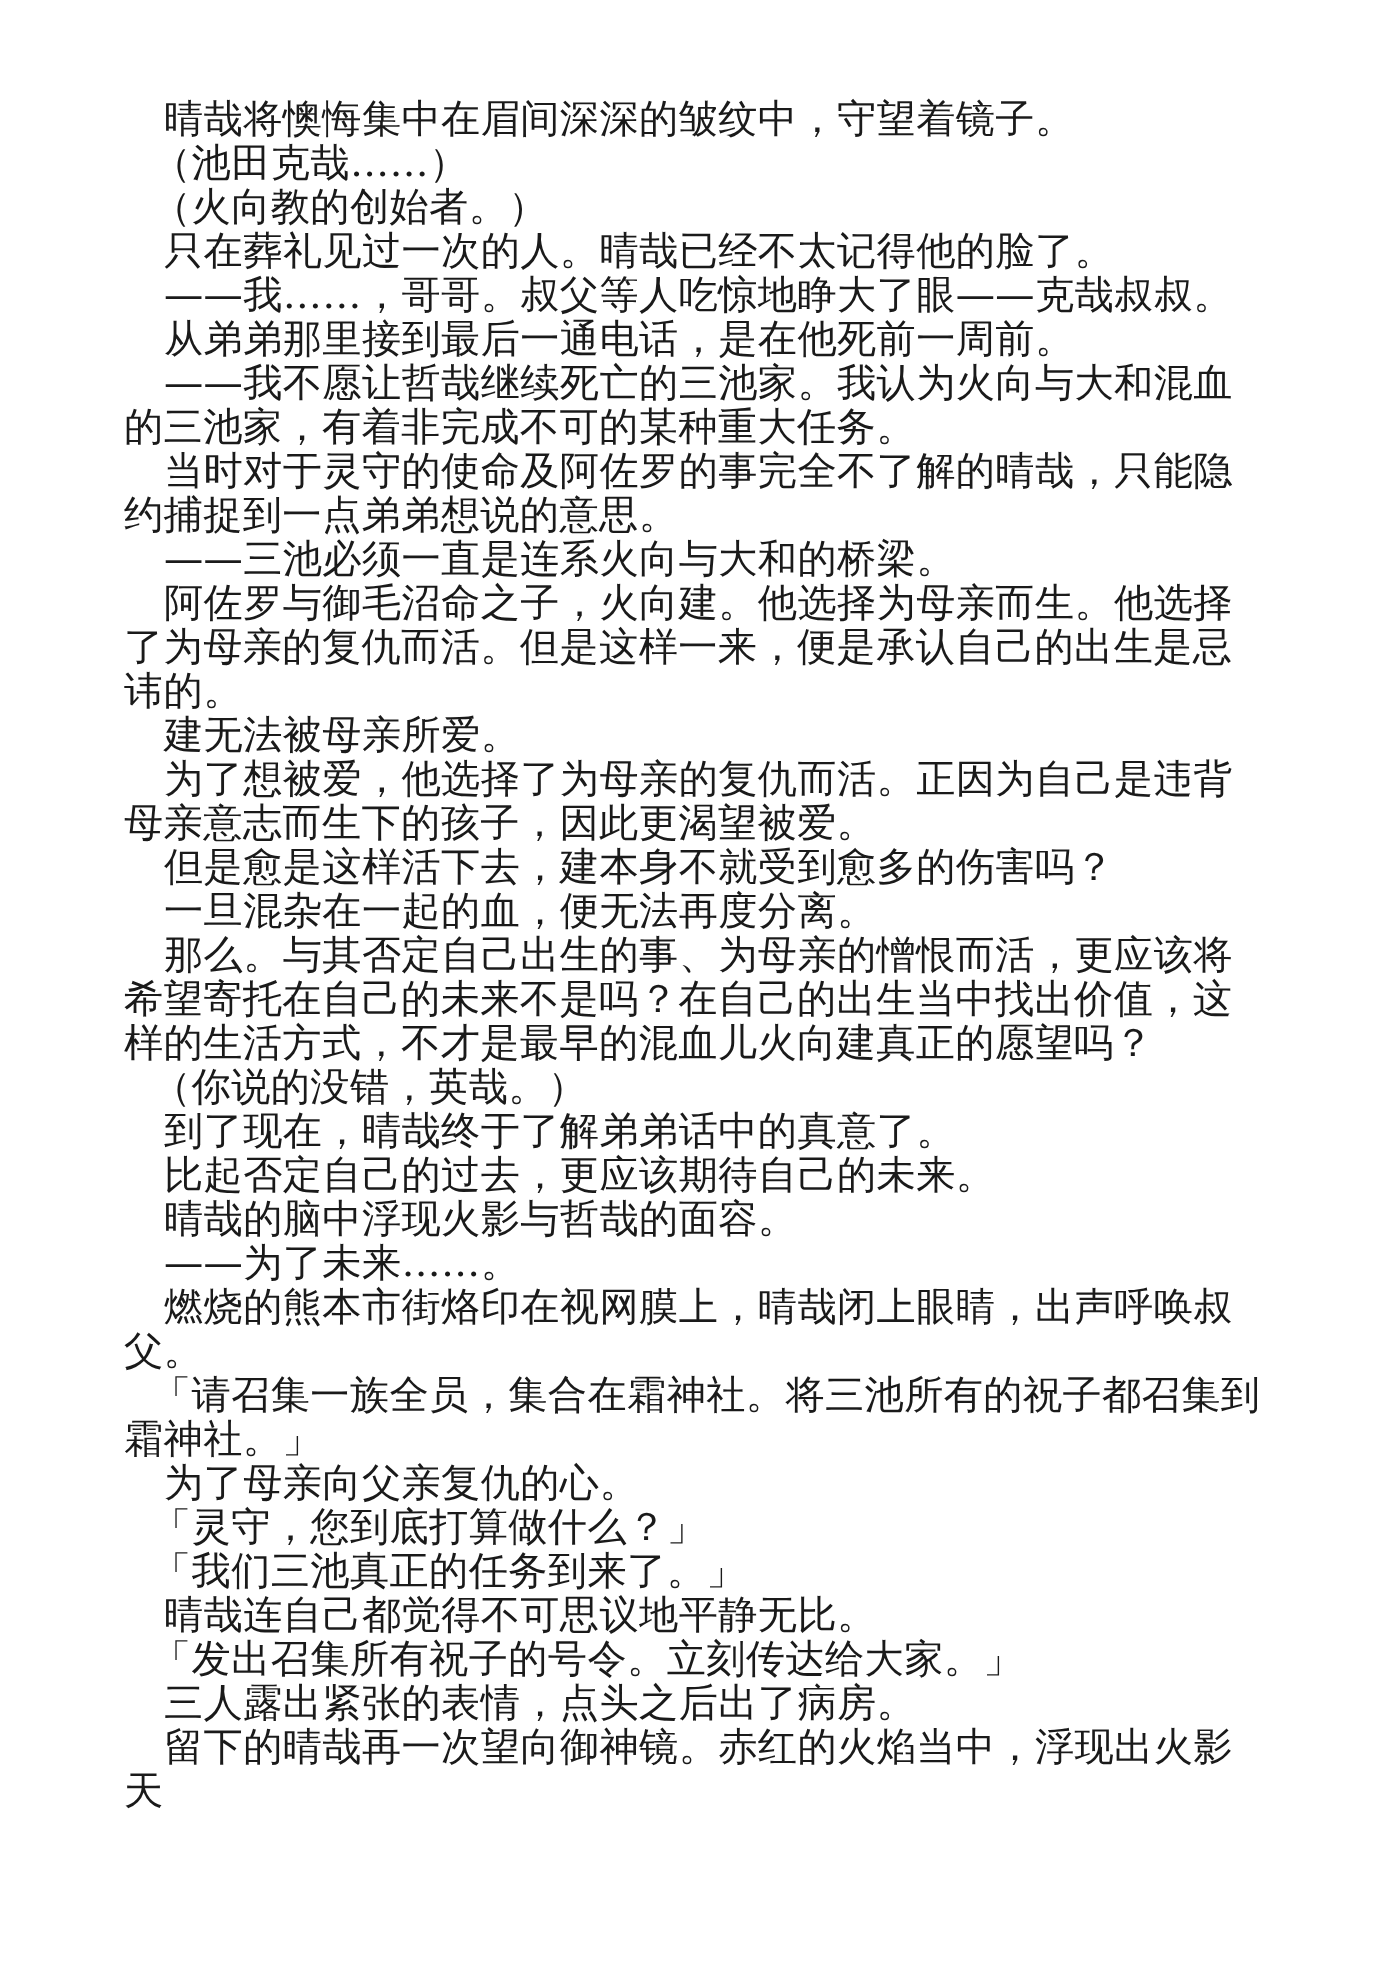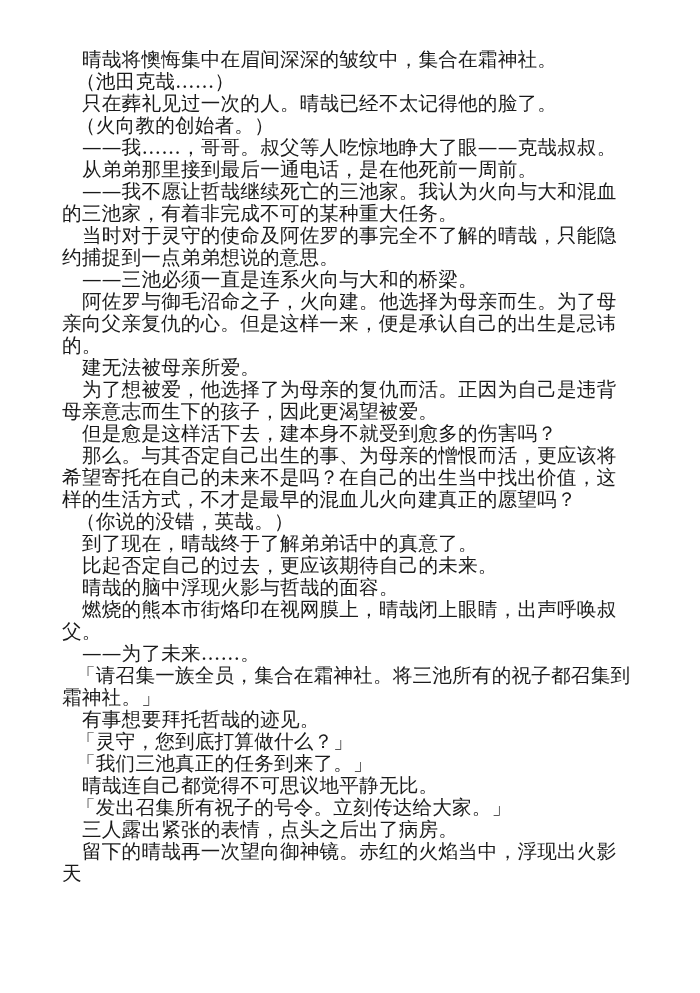--- a/index.html
+++ b/index.html
@@ -31,41 +31,42 @@
       letter-spacing: 0.2px;
     }
     .para.noindent-bracket {
       text-indent: 14px;
     }
   </style>
 </head>
 <body>
 
 <div class="page">
-  <p class="para">晴哉将懊悔集中在眉间深深的皱纹中，集合在霜神社。</p>
+  <p class="para">晴哉将懊悔集中在眉间深深的皱纹中，守望着镜子。</p>
   <p class="para noindent-bracket">（池田克哉……）</p>
+  <p class="para noindent-bracket">（火向教的创始者。）</p>
   <p class="para">只在葬礼见过一次的人。晴哉已经不太记得他的脸了。</p>
-  <p class="para noindent-bracket">（火向教的创始者。）</p>
   <p class="para">——我……，哥哥。叔父等人吃惊地睁大了眼——克哉叔叔。</p>
   <p class="para">从弟弟那里接到最后一通电话，是在他死前一周前。</p>
   <p class="para">——我不愿让哲哉继续死亡的三池家。我认为火向与大和混血的三池家，有着非完成不可的某种重大任务。</p>
   <p class="para">当时对于灵守的使命及阿佐罗的事完全不了解的晴哉，只能隐约捕捉到一点弟弟想说的意思。</p>
   <p class="para">——三池必须一直是连系火向与大和的桥梁。</p>
-  <p class="para">阿佐罗与御毛沼命之子，火向建。他选择为母亲而生。为了母亲向父亲复仇的心。但是这样一来，便是承认自己的出生是忌讳的。</p>
+  <p class="para">阿佐罗与御毛沼命之子，火向建。他选择为母亲而生。他选择了为母亲的复仇而活。但是这样一来，便是承认自己的出生是忌讳的。</p>
   <p class="para">建无法被母亲所爱。</p>
   <p class="para">为了想被爱，他选择了为母亲的复仇而活。正因为自己是违背母亲意志而生下的孩子，因此更渴望被爱。</p>
   <p class="para">但是愈是这样活下去，建本身不就受到愈多的伤害吗？</p>
+  <p class="para">一旦混杂在一起的血，便无法再度分离。</p>
   <p class="para">那么。与其否定自己出生的事、为母亲的憎恨而活，更应该将希望寄托在自己的未来不是吗？在自己的出生当中找出价值，这样的生活方式，不才是最早的混血儿火向建真正的愿望吗？</p>
   <p class="para noindent-bracket">（你说的没错，英哉。）</p>
   <p class="para">到了现在，晴哉终于了解弟弟话中的真意了。</p>
   <p class="para">比起否定自己的过去，更应该期待自己的未来。</p>
   <p class="para">晴哉的脑中浮现火影与哲哉的面容。</p>
+  <p class="para">——为了未来……。</p>
   <p class="para">燃烧的熊本市街烙印在视网膜上，晴哉闭上眼睛，出声呼唤叔父。</p>
-  <p class="para">——为了未来……。</p>
   <p class="para noindent-bracket">「请召集一族全员，集合在霜神社。将三池所有的祝子都召集到霜神社。」</p>
-  <p class="para">有事想要拜托哲哉的迹见。</p>
+  <p class="para">为了母亲向父亲复仇的心。</p>
   <p class="para noindent-bracket">「灵守，您到底打算做什么？」</p>
   <p class="para noindent-bracket">「我们三池真正的任务到来了。」</p>
   <p class="para">晴哉连自己都觉得不可思议地平静无比。</p>
   <p class="para noindent-bracket">「发出召集所有祝子的号令。立刻传达给大家。」</p>
   <p class="para">三人露出紧张的表情，点头之后出了病房。</p>
   <p class="para">留下的晴哉再一次望向御神镜。赤红的火焰当中，浮现出火影天</p>
 </div>
 
 </body></html>

